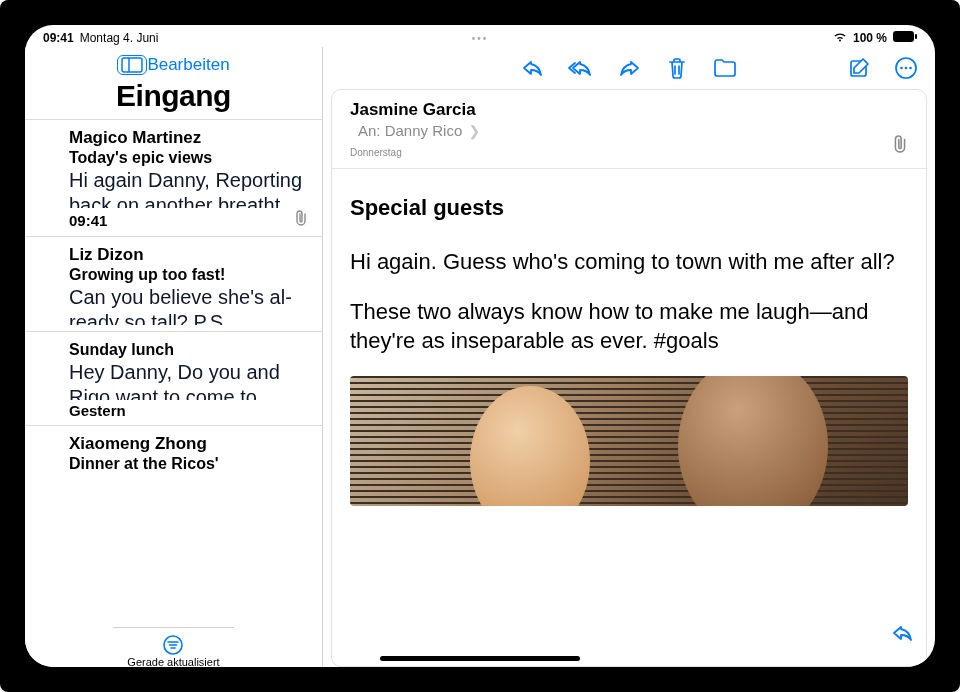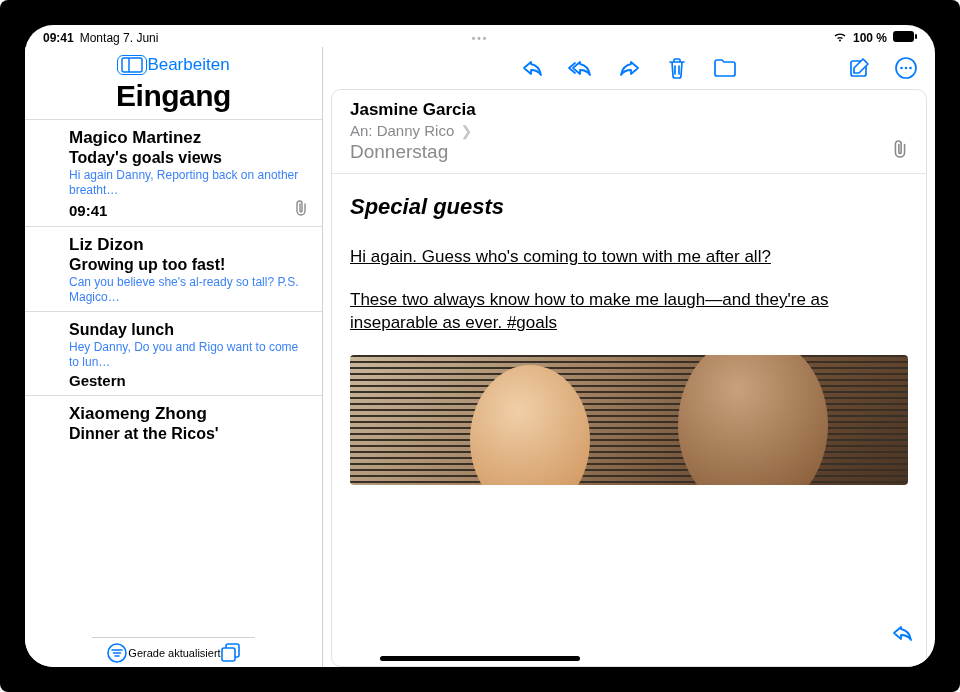--- a/index.html
+++ b/index.html
@@ -25,47 +25,47 @@
   .side-toggle svg { display:block;}
   .edit-btn { color:#007aff; font-size:17px; font-weight:400;}
   .sidebar-title { font-size:30px; font-weight:800; padding: 2px 14px 6px 14px; letter-spacing:-0.5px;}
   .list { flex:1; overflow:hidden;}
   .msg {
     border-bottom:1px solid #dcdcde; padding:8px 14px 6px 44px; position:relative;
   }
   .msg:first-child { border-top:1px solid #dcdcde;}
   .msg .sender { font-weight:700; font-size:17px; color:#000;}
   .msg .subject { font-weight:700; font-size:16px; color:#000; margin-top:1px;}
-  .msg .preview { color:#3b82f6; font-size:12px; line-height:1.25; margin-top:1px; max-height:40px; overflow:hidden;}
+  .msg .preview { color:#0f172a; font-size:20px; line-height:1.25; margin-top:1px; max-height:40px; overflow:hidden;}
   .msg .meta { display:flex; justify-content:space-between; align-items:center; margin-top:2px;}
   .msg .time { font-weight:700; font-size:15px;}
   .msg .clip { color:#8a8a8e;}
-  .sidebar-bottom { border-top:1px solid #d0d0d2; display:flex; align-items:center; justify-content:space-between; padding:6px 14px; font-size:11px; height:30px;}
+  .sidebar-bottom { border-top:1px solid #d0d0d2; display:flex; align-items:center; justify-content:space-between; padding:6px 14px; font-size:11px; height:40px;flex-direction:column;}
   .filter-btn, .copy-btn { color:#007aff; display:flex; align-items:center;}
   .status-text { color:#000; font-size:11px; font-weight:500;}
   
   .main { flex:1; display:flex; flex-direction:column; position:relative; overflow:hidden;}
   .toolbar { height:42px; display:flex; align-items:center; padding:0 16px; justify-content:flex-end; gap:0;}
   .toolbar-center { position:absolute; left:50%; transform:translateX(-50%); display:flex; gap:22px;}
   .toolbar-right { margin-left:auto; display:flex; gap:20px;}
   .tb-icon { color:#007aff; display:flex; align-items:center; justify-content:center; width:26px; cursor:pointer;}
   .message-card {
-    margin: 0 8px 0 8px; border:1px solid #e0e0e2; border-radius:10px; flex:1; display:flex; flex-direction:column; overflow:hidden; background:#fff;
+    margin: 0 8px 0 8px; border:1px solid #e0e0e2; border-radius:10px; flex:1; display:flex; flex-direction:column; overflow:hidden; background:#fff;gap:6px;
   }
   .msg-header { padding:10px 18px 10px 18px; border-bottom:1px solid #e5e5e7; display:flex; justify-content:space-between; align-items:flex-start;}
   .from { font-weight:700; font-size:17px;}
-  .to-line { font-size:15px; color:#000; margin-top:2px;}
+  .to-line { font-size:15px; color:#000; margin-top:2px;margin-left:8px;}
   .to-line .label { color:#8a8a8e;}
   .to-line .recip { color:#8a8a8e;}
   .chev { color:#c6c6c8; font-size:14px; margin-left:2px;}
-  .date-line { color:#8a8a8e; font-size:19px; margin-top:2px;}
+  .date-line { color:#8a8a8e; font-size:10px; margin-top:8px;}
   .attach-icon { color:#8a8a8e; align-self:flex-end;}
   .msg-body { padding: 20px 18px; overflow:hidden;}
-  .msg-subject { font-size:22px; font-weight:800; margin-bottom:26px;font-style:italic;}
-  .msg-para { font-size:17px; line-height:1.35; margin-bottom:20px; font-weight:500;text-decoration:underline;}
+  .msg-subject { font-size:22px; font-weight:800; margin-bottom:26px;}
+  .msg-para { font-size:22px; line-height:1.35; margin-bottom:20px; font-weight:500;}
   .photo {
     width:100%; height:130px;
     background:
       repeating-linear-gradient(180deg, #3a2f24 0 2px, transparent 2px 6px),
       linear-gradient(135deg,#c9b79d 0%, #a08060 40%, #6d4e35 70%, #4a3423 100%);
     border-radius:4px; position:relative; overflow:hidden;
   }
   .head1, .head2 { position:absolute; bottom:-30px; border-radius:50%; }
   .head1 { width:120px; height:150px; left:120px; background:radial-gradient(circle at 40% 30%, #f0cfa8, #c98b50); }
   .head2 { width:150px; height:180px; right:80px; background:radial-gradient(circle at 40% 30%, #caa17c, #7a4e2a); }
@@ -75,21 +75,21 @@
 </style>
 </head>
 <body>
 
 <div class="ipad">
   <div class="screen">
 
     <div class="status-bar">
       <div class="status-left">
         <span>09:41</span>
-        <span style="font-weight:500">Montag 7. Juni</span>
+        <span style="font-weight:500">Montag 4. Juni</span>
       </div>
       <div class="status-center"><span class="dots">•••</span></div>
       <div class="status-right">
         <span>
           <svg width="14" height="10" viewBox="0 0 14 10">
               <path d="M7 9.5a1 1 0 100-2 1 1 0 000 2zM4 6a5 5 0 016 0l-1 1a3.5 3.5 0 00-4 0zM1.5 3.5a8.5 8.5 0 0111 0l-1 1a7 7 0 00-9 0z" fill="#000"></path>
             </svg>
         </span>
         <span>100 %</span>
         <span>
@@ -111,21 +111,21 @@
                 <line x1="7" y1="0" x2="7" y2="14" stroke="#007aff" stroke-width="1.5"></line>
               </svg>
           </div>
           <div class="edit-btn">Bearbeiten</div>
         </div>
         <div class="sidebar-title">Eingang</div>
 
         <div class="list">
           <div class="msg">
             <div class="sender">Magico Martinez</div>
-            <div class="subject">Today's goals views</div>
+            <div class="subject">Today's epic views</div>
             <div class="preview">Hi again Danny, Reporting back on another breatht…</div>
             <div class="meta">
               <span class="time">09:41</span>
               <span class="clip">
                 <svg width="14" height="16" viewBox="0 0 14 16">
                     <path d="M11 4v7a4 4 0 01-8 0V3.5a2.5 2.5 0 015 0V11a1 1 0 01-2 0V4" fill="none" stroke="#8a8a8e" stroke-width="1.4" stroke-linecap="round"></path>
                   </svg>
               </span>
             </div>
           </div>

